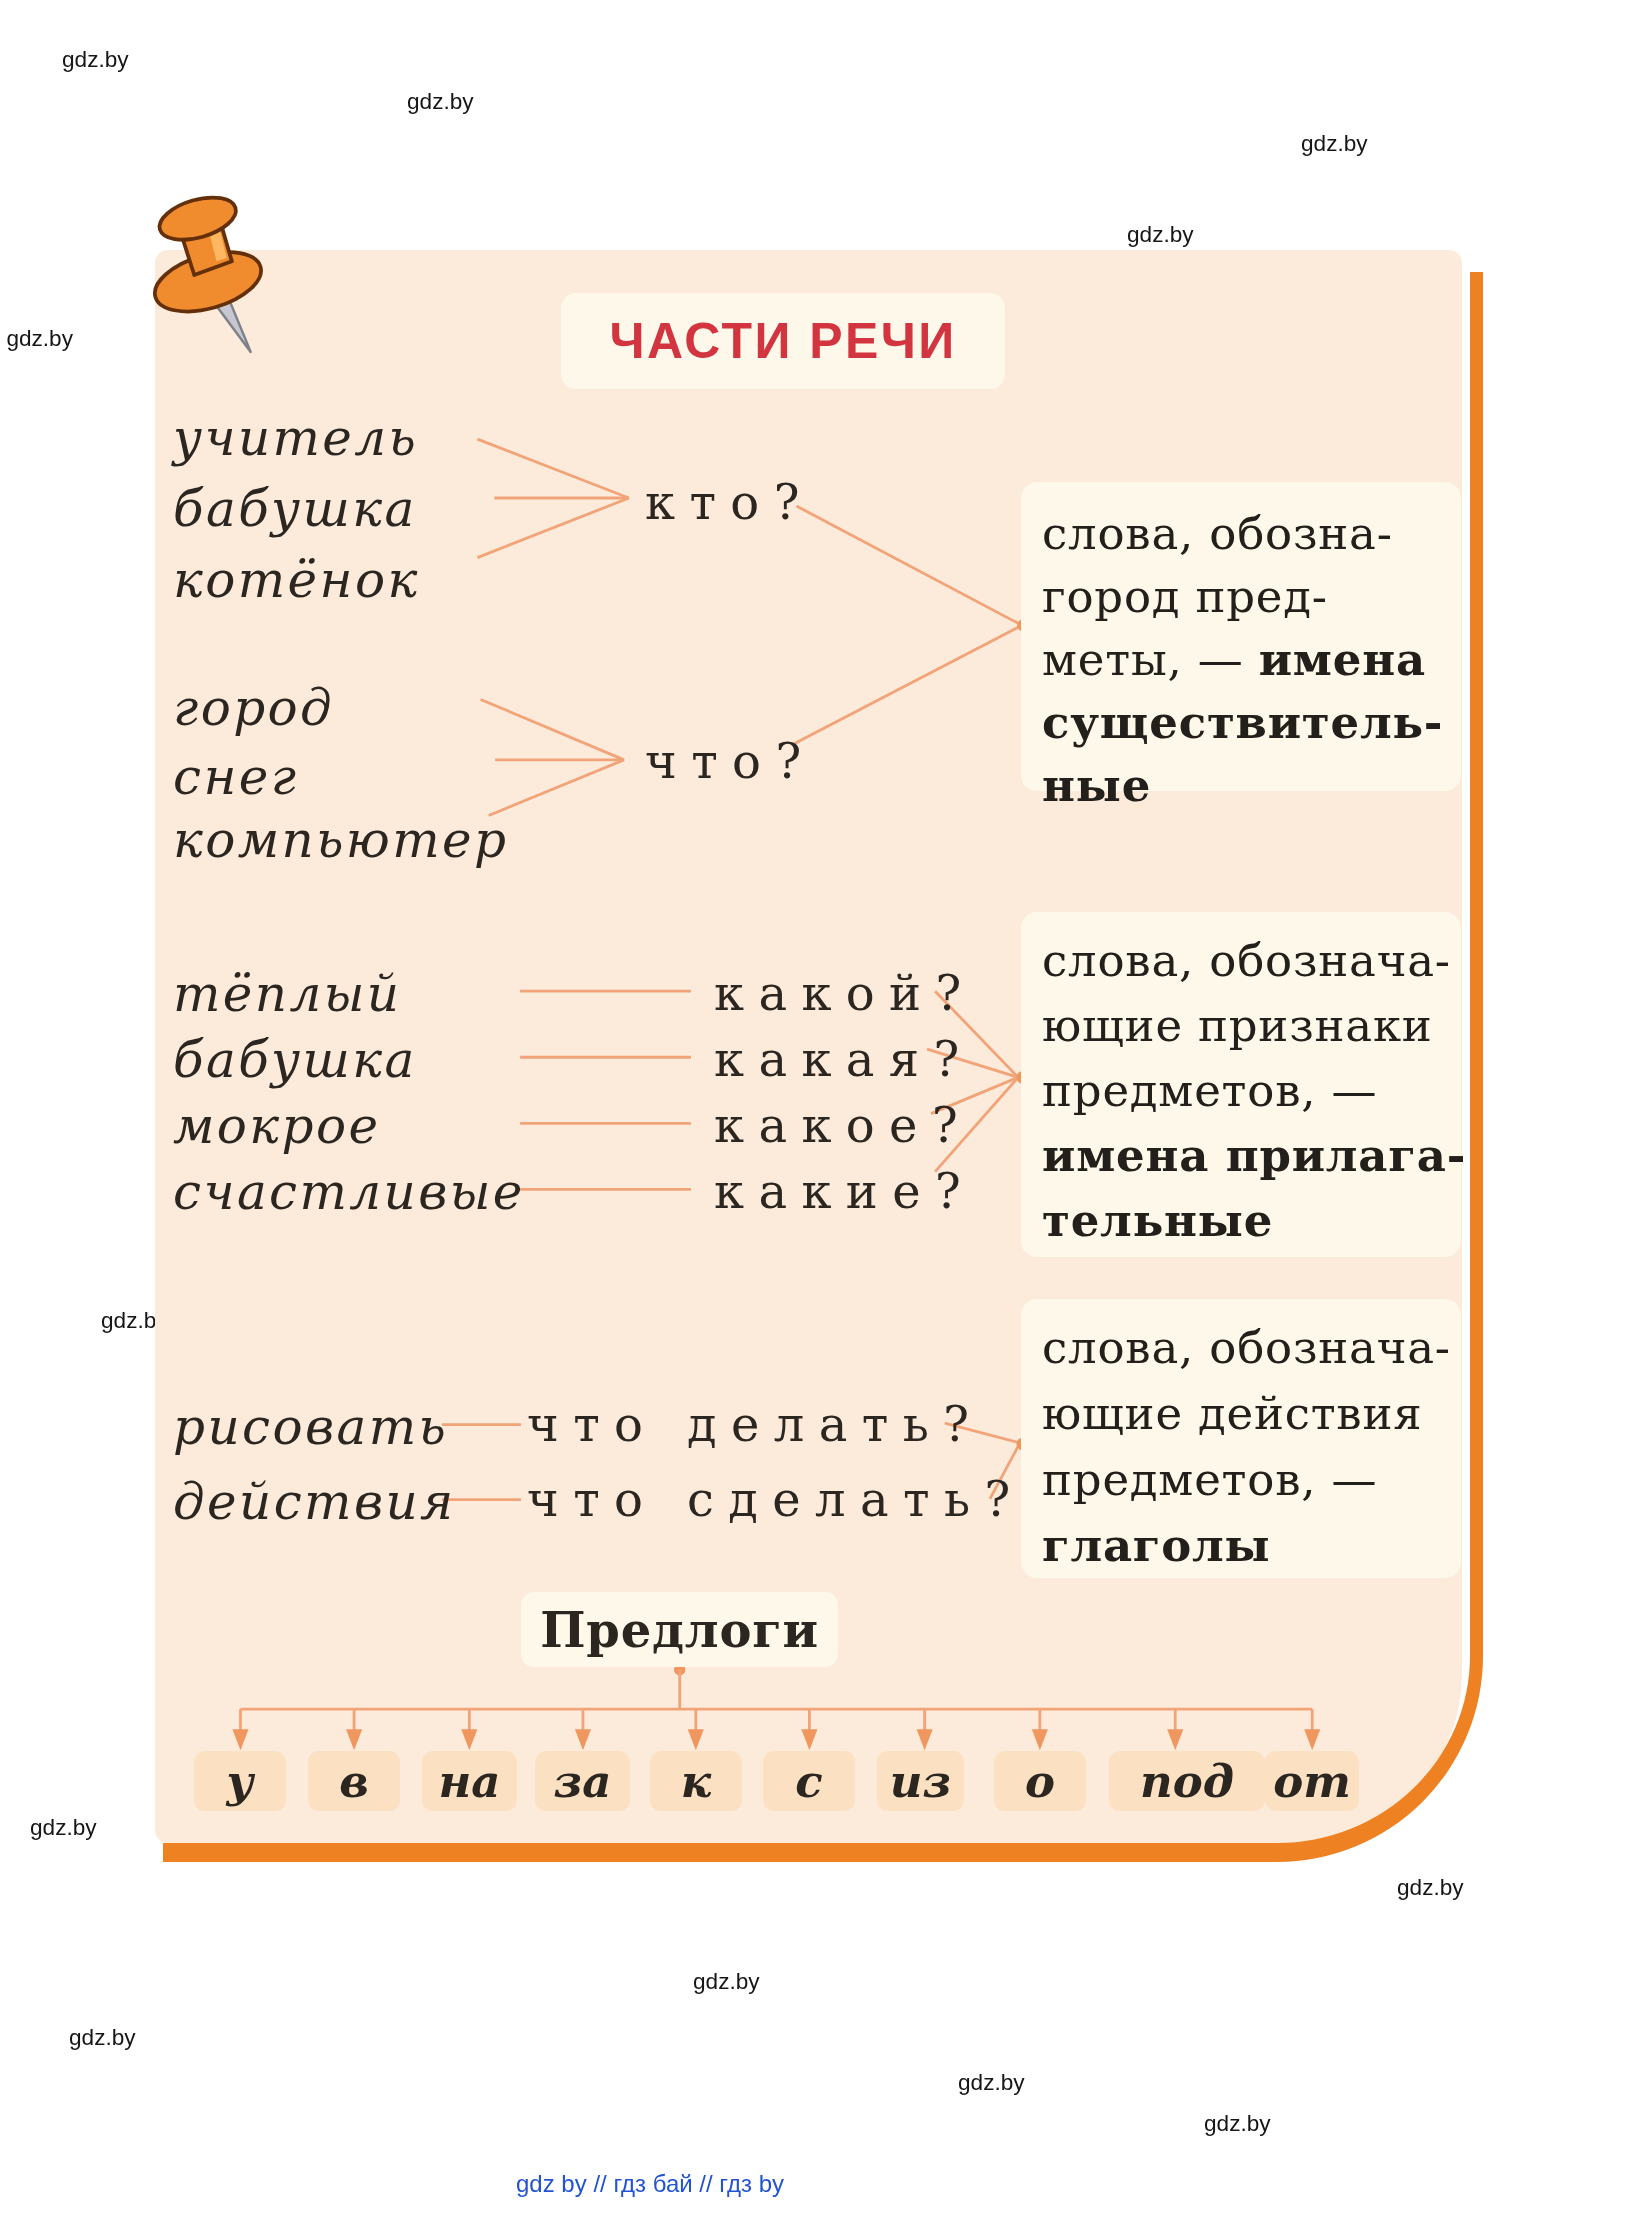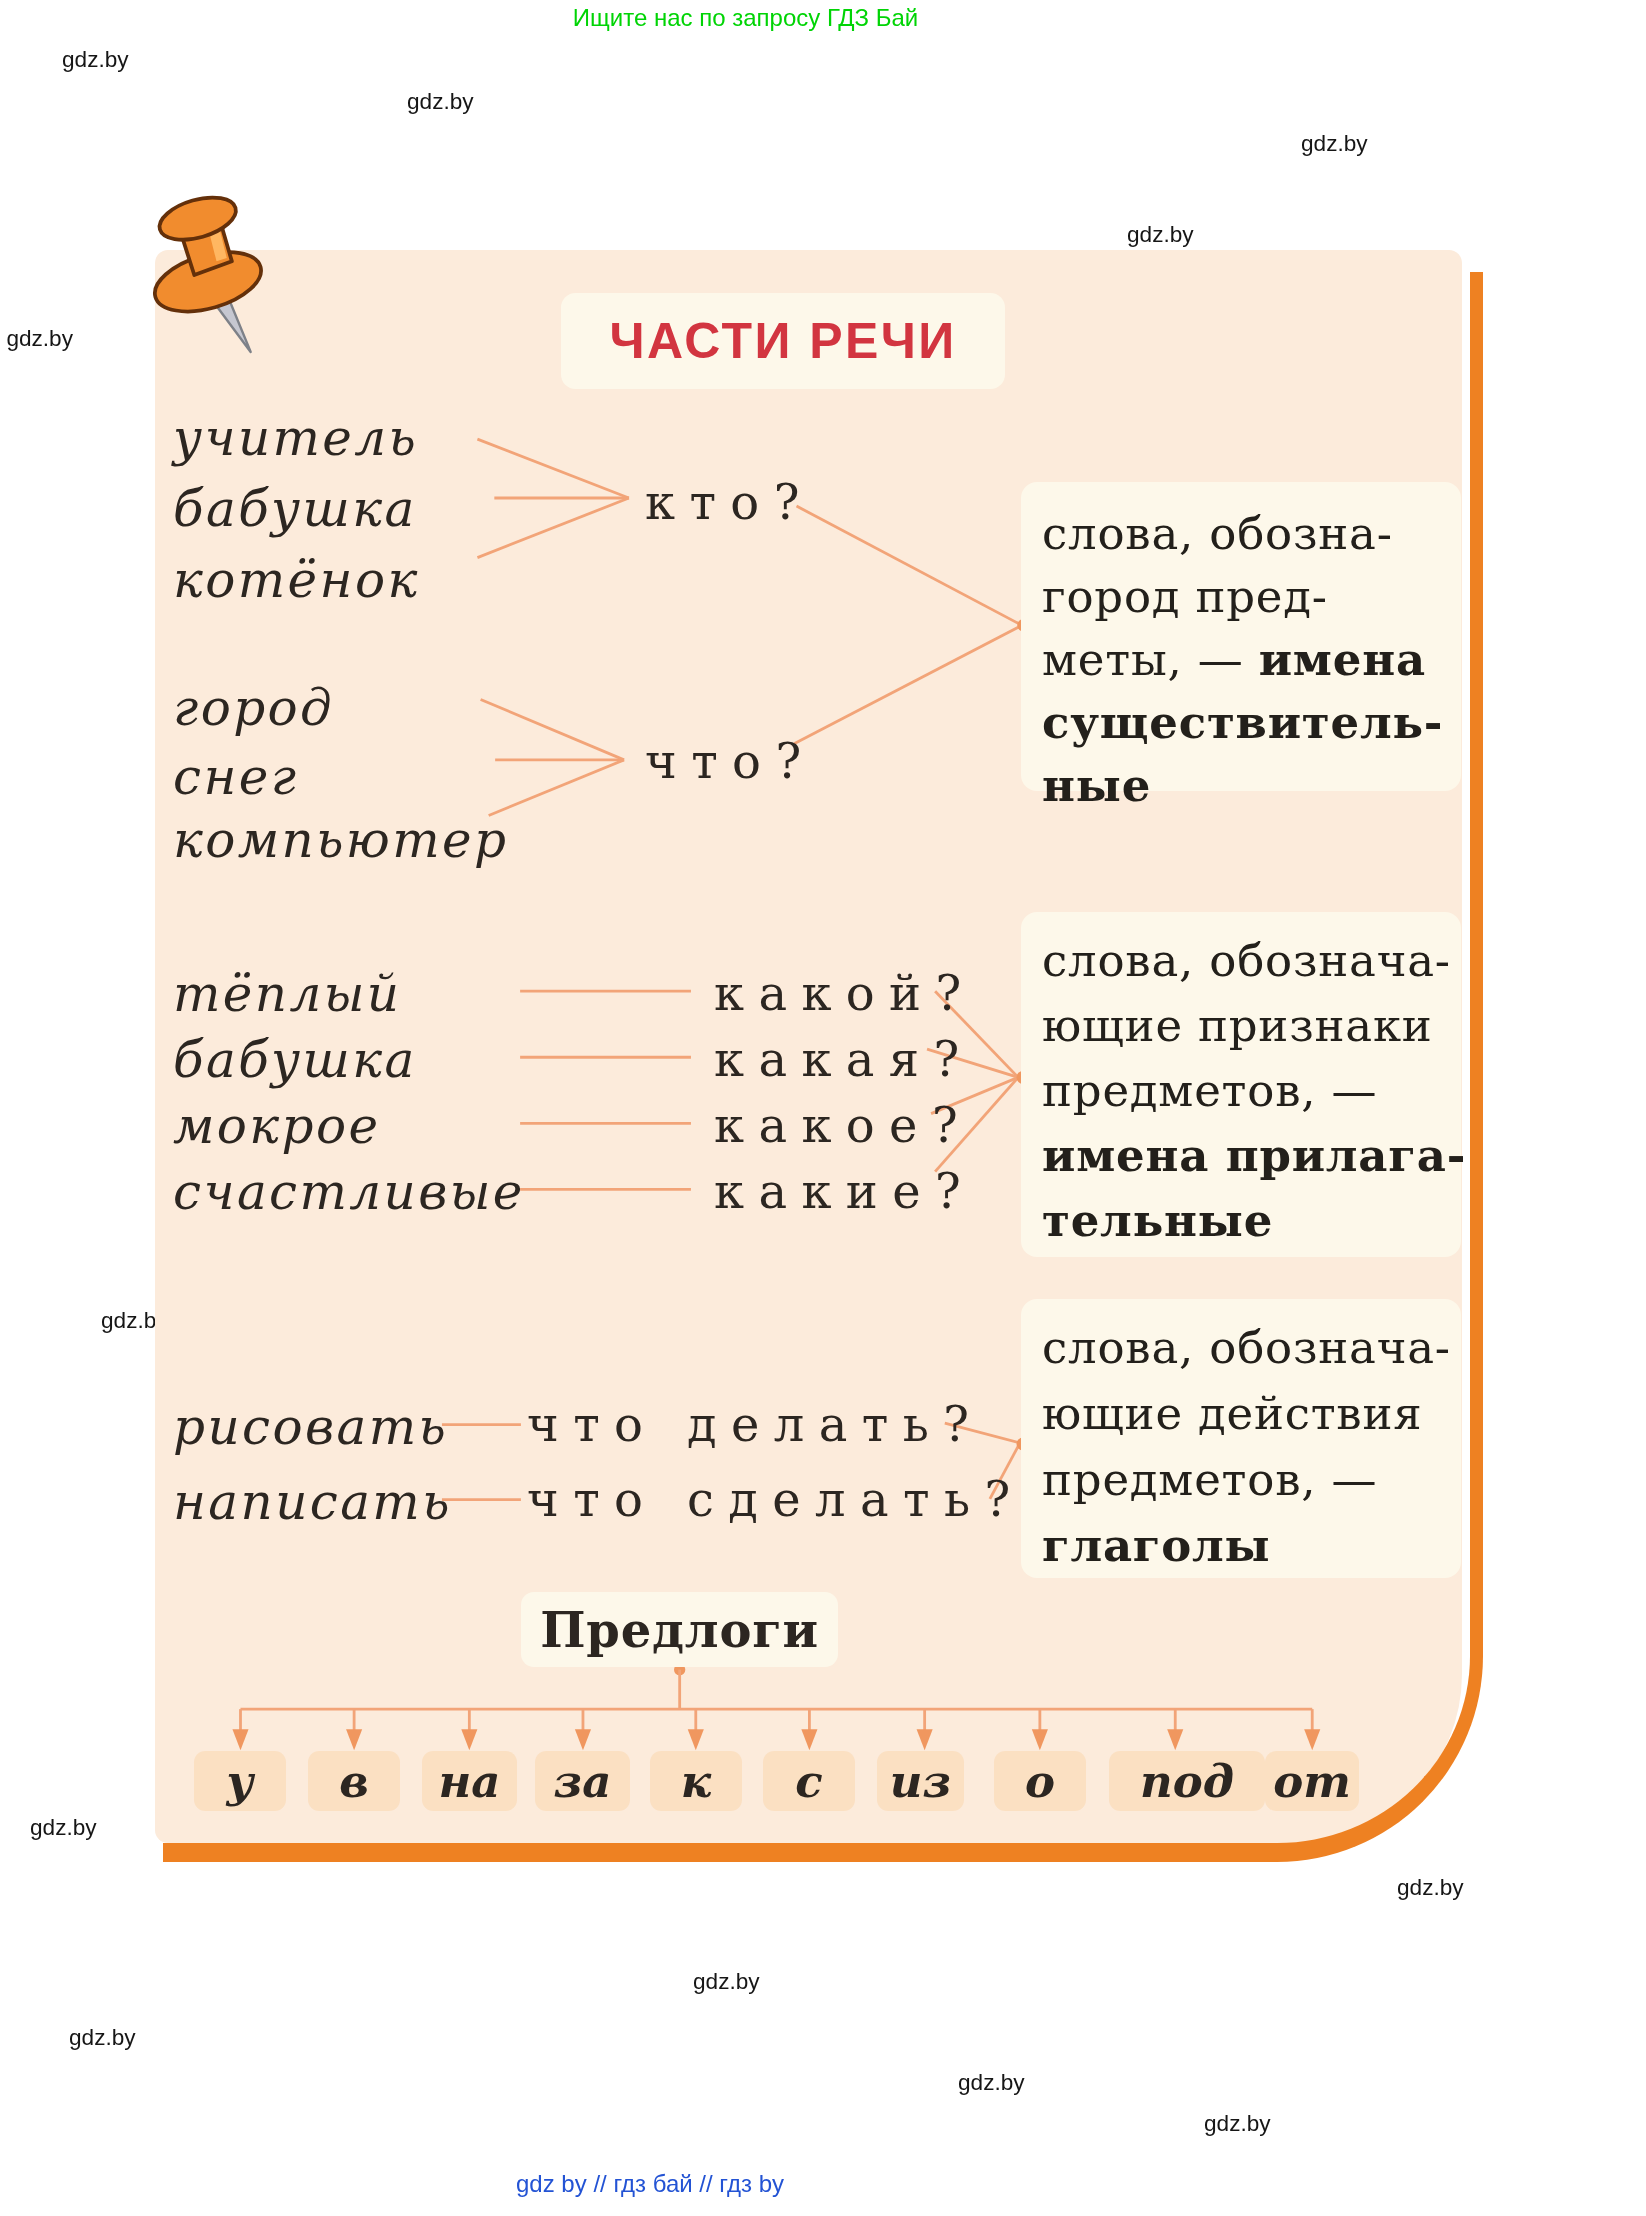--- a/index.html
+++ b/index.html
@@ -55,21 +55,20 @@
   .cl{stroke:var(--line);stroke-width:3.5;fill:none;}
   .mk{fill:var(--marker);stroke:none;}
 
   .pin{position:absolute;left:131px;top:193px;width:171px;height:176px;}
 </style>
 </head>
 <body>
 
 <div class="page">
 
-  <div class="banner">Ищите нас по запросу ГДЗ Бай</div>
 
   <span class="wm" style="left:62px;top:47px">gdz.by</span>
   <span class="wm" style="left:407px;top:89px">gdz.by</span>
   <span class="wm" style="left:1301px;top:131px">gdz.by</span>
   <span class="wm" style="left:1127px;top:222px">gdz.by</span>
   <span class="wm" style="left:6.4px;top:326px">gdz.by</span>
   <span class="wm" style="left:1365px;top:401px">gdz.by</span>
   <span class="wm" style="left:1032px;top:464px">gdz.by</span>
   <span class="wm" style="left:500px;top:639px">gdz.by</span>
   <span class="wm" style="left:400px;top:770px">gdz.by</span>
@@ -192,21 +191,21 @@
 
   <div class="defbox" style="top:912px;height:345px;padding-top:16px;line-height:65px">
     <div class="defline"><span>слова, обознача-</span><span class="b"></span></div>
     <div class="defline"><span>ющие признаки</span><span class="b"></span></div>
     <div class="defline"><span>предметов, —</span><span class="b"></span></div>
     <div class="defline"><span></span><span class="b">имена прилага-</span></div>
     <div class="defline"><span></span><span class="b">тельные</span></div>
   </div>
 
   <div class="w" style="left:173px;top:1398px">рисовать</div>
-  <div class="w" style="left:173px;top:1473px">написать</div>
+  <div class="w" style="left:173px;top:1473px">действия</div>
   <div class="q" style="left:527px;top:1396px">что делать?</div>
   <div class="q" style="left:527px;top:1471px">что сделать?</div>
 
   <div class="defbox" style="top:1299px;height:279px;padding-top:16px;line-height:66px">
     <div class="defline"><span>слова, обознача-</span><span class="b"></span></div>
     <div class="defline"><span>ющие действия</span><span class="b"></span></div>
     <div class="defline"><span>предметов, —</span><span class="b"></span></div>
     <div class="defline"><span></span><span class="b">глаголы</span></div>
   </div>
 

